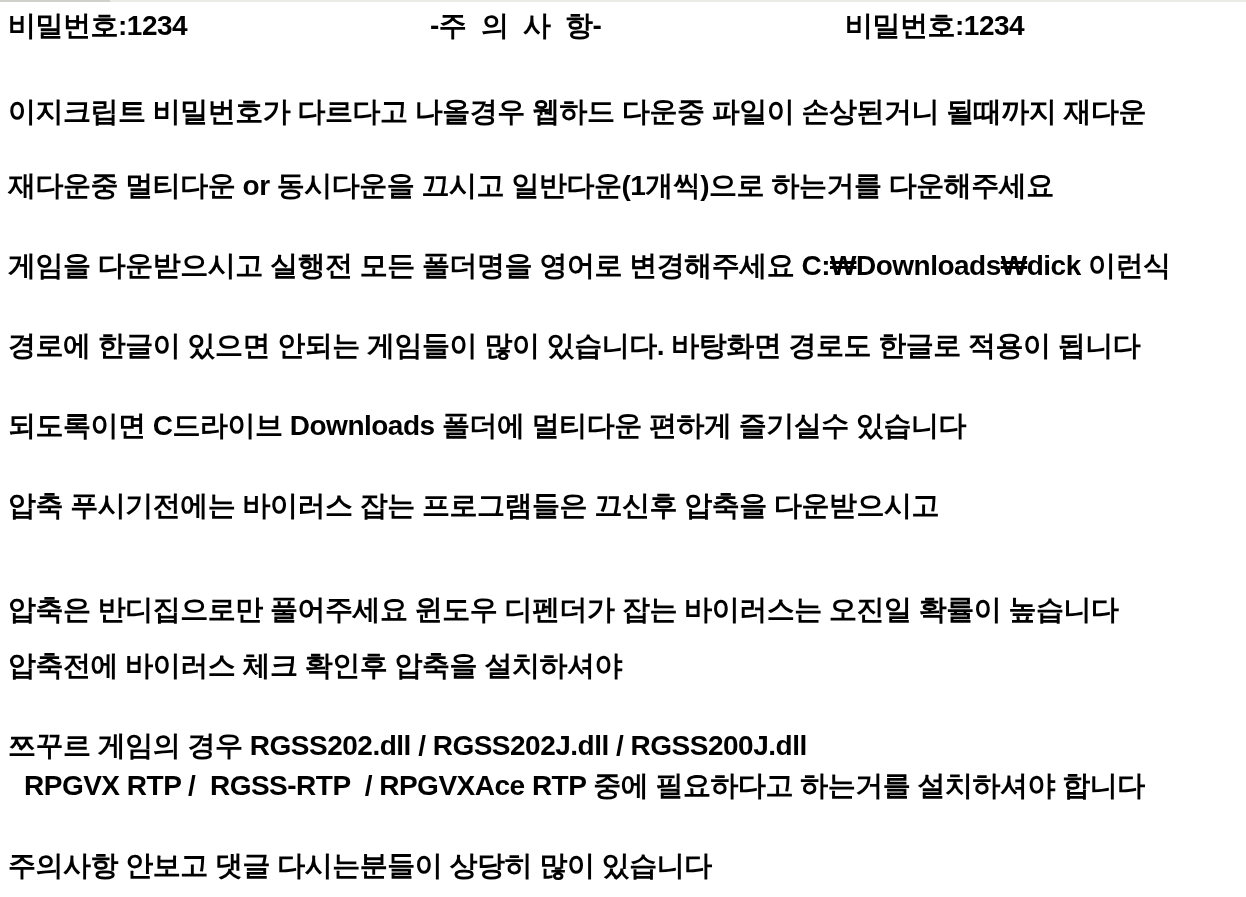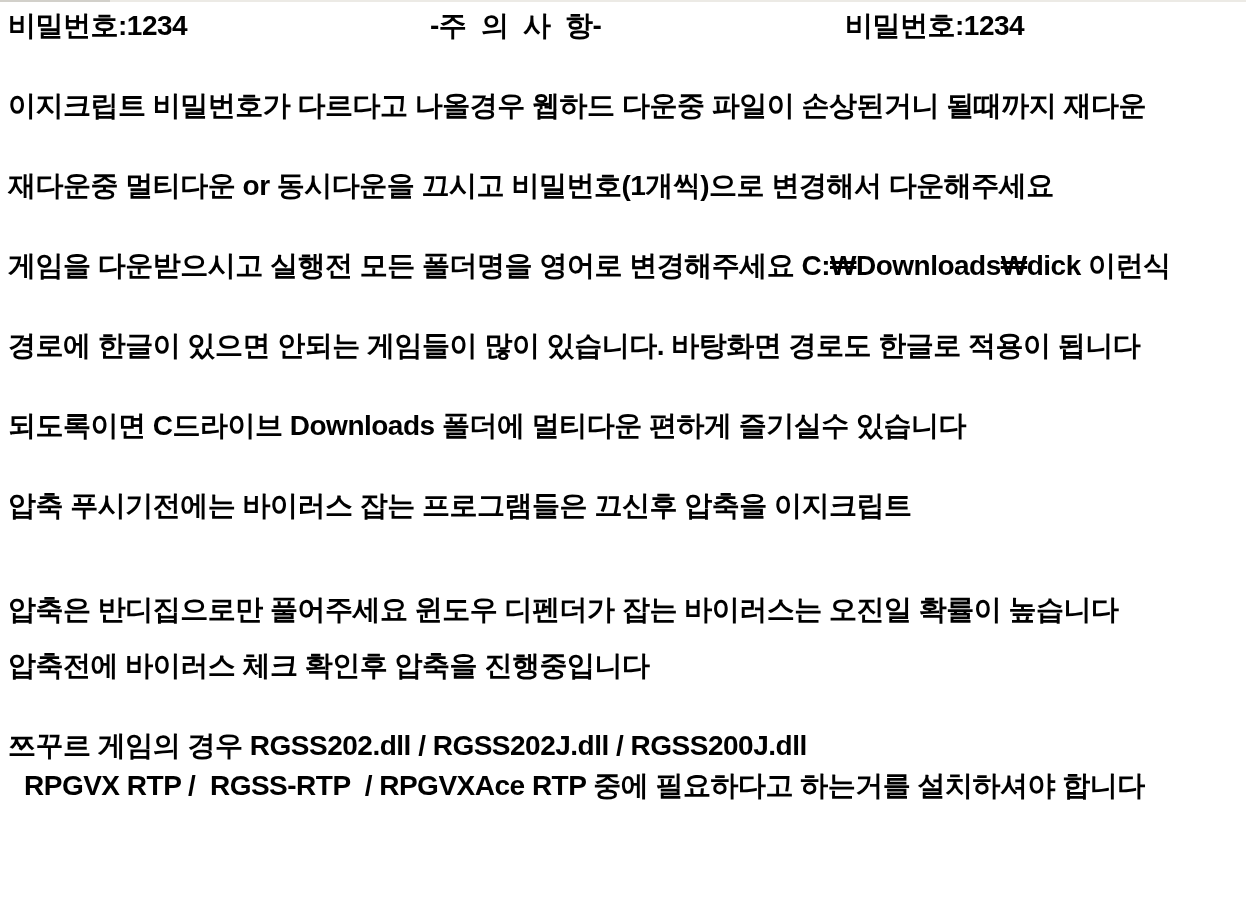--- a/index.html
+++ b/index.html
@@ -37,21 +37,21 @@
     position: absolute;
     font-size: 28px;
     line-height: 32px;
     letter-spacing: -0.5px;
     white-space: pre;
     color: #000000;
   }
   .hdr-left   { top: 10px; left: 8px; }
   .hdr-center { top: 10px; left: 430px; }
   .hdr-right  { top: 10px; left: 845px; }
-  .l0  { top: 90px;  left: 8px; }
+  .l0  { top: 96px;  left: 8px; }
   .l1  { top: 170px; left: 8px; }
   .l2  { top: 250px; left: 8px; }
   .l3  { top: 330px; left: 8px; }
   .l4  { top: 410px; left: 8px; }
   .l5  { top: 490px; left: 8px; }
   .l6  { top: 570px; left: 8px; margin-top: 24px; }
   .l7  { top: 650px; left: 8px; }
   .l8  { top: 730px; left: 8px; }
   .l9  { top: 770px; left: 24px; }
   .l10 { top: 850px; left: 8px; }
@@ -61,22 +61,23 @@
 
 <div class="page">
   <div class="top-edge"></div>
   <div class="top-edge-dark"></div>
 
   <span class="txt hdr-left">비밀번호:1234</span>
   <span class="txt hdr-center">-주  의  사  항-</span>
   <span class="txt hdr-right">비밀번호:1234</span>
 
   <div class="txt l0">이지크립트 비밀번호가 다르다고 나올경우 웹하드 다운중 파일이 손상된거니 될때까지 재다운</div>
-  <div class="txt l1">재다운중 멀티다운 or 동시다운을 끄시고 비밀번호(1개씩)으로 변경해서 다운해주세요</div>
+  <div class="txt l1">재다운중 멀티다운 or 동시다운을 끄시고 일반다운(1개씩)으로 하는거를 다운해주세요</div>
   <div class="txt l2">게임을 다운받으시고 실행전 모든 폴더명을 영어로 변경해주세요 C:₩Downloads₩dick 이런식</div>
   <div class="txt l3">경로에 한글이 있으면 안되는 게임들이 많이 있습니다. 바탕화면 경로도 한글로 적용이 됩니다</div>
   <div class="txt l4">되도록이면 C드라이브 Downloads 폴더에 멀티다운 편하게 즐기실수 있습니다</div>
-  <div class="txt l5">압축 푸시기전에는 바이러스 잡는 프로그램들은 끄신후 압축을 이지크립트</div>
+  <div class="txt l5">압축 푸시기전에는 바이러스 잡는 프로그램들은 끄신후 압축을 다운받으시고</div>
   <div class="txt l6">압축은 반디집으로만 풀어주세요 윈도우 디펜더가 잡는 바이러스는 오진일 확률이 높습니다</div>
-  <div class="txt l7">압축전에 바이러스 체크 확인후 압축을 진행중입니다</div>
+  <div class="txt l7">압축전에 바이러스 체크 확인후 압축을 설치하셔야</div>
   <div class="txt l8">쯔꾸르 게임의 경우 RGSS202.dll / RGSS202J.dll / RGSS200J.dll</div>
   <div class="txt l9">RPGVX RTP /  RGSS-RTP  / RPGVXAce RTP 중에 필요하다고 하는거를 설치하셔야 합니다</div>
+  <div class="txt l10">주의사항 안보고 댓글 다시는분들이 상당히 많이 있습니다</div>
 </div>
 
 </body></html>

